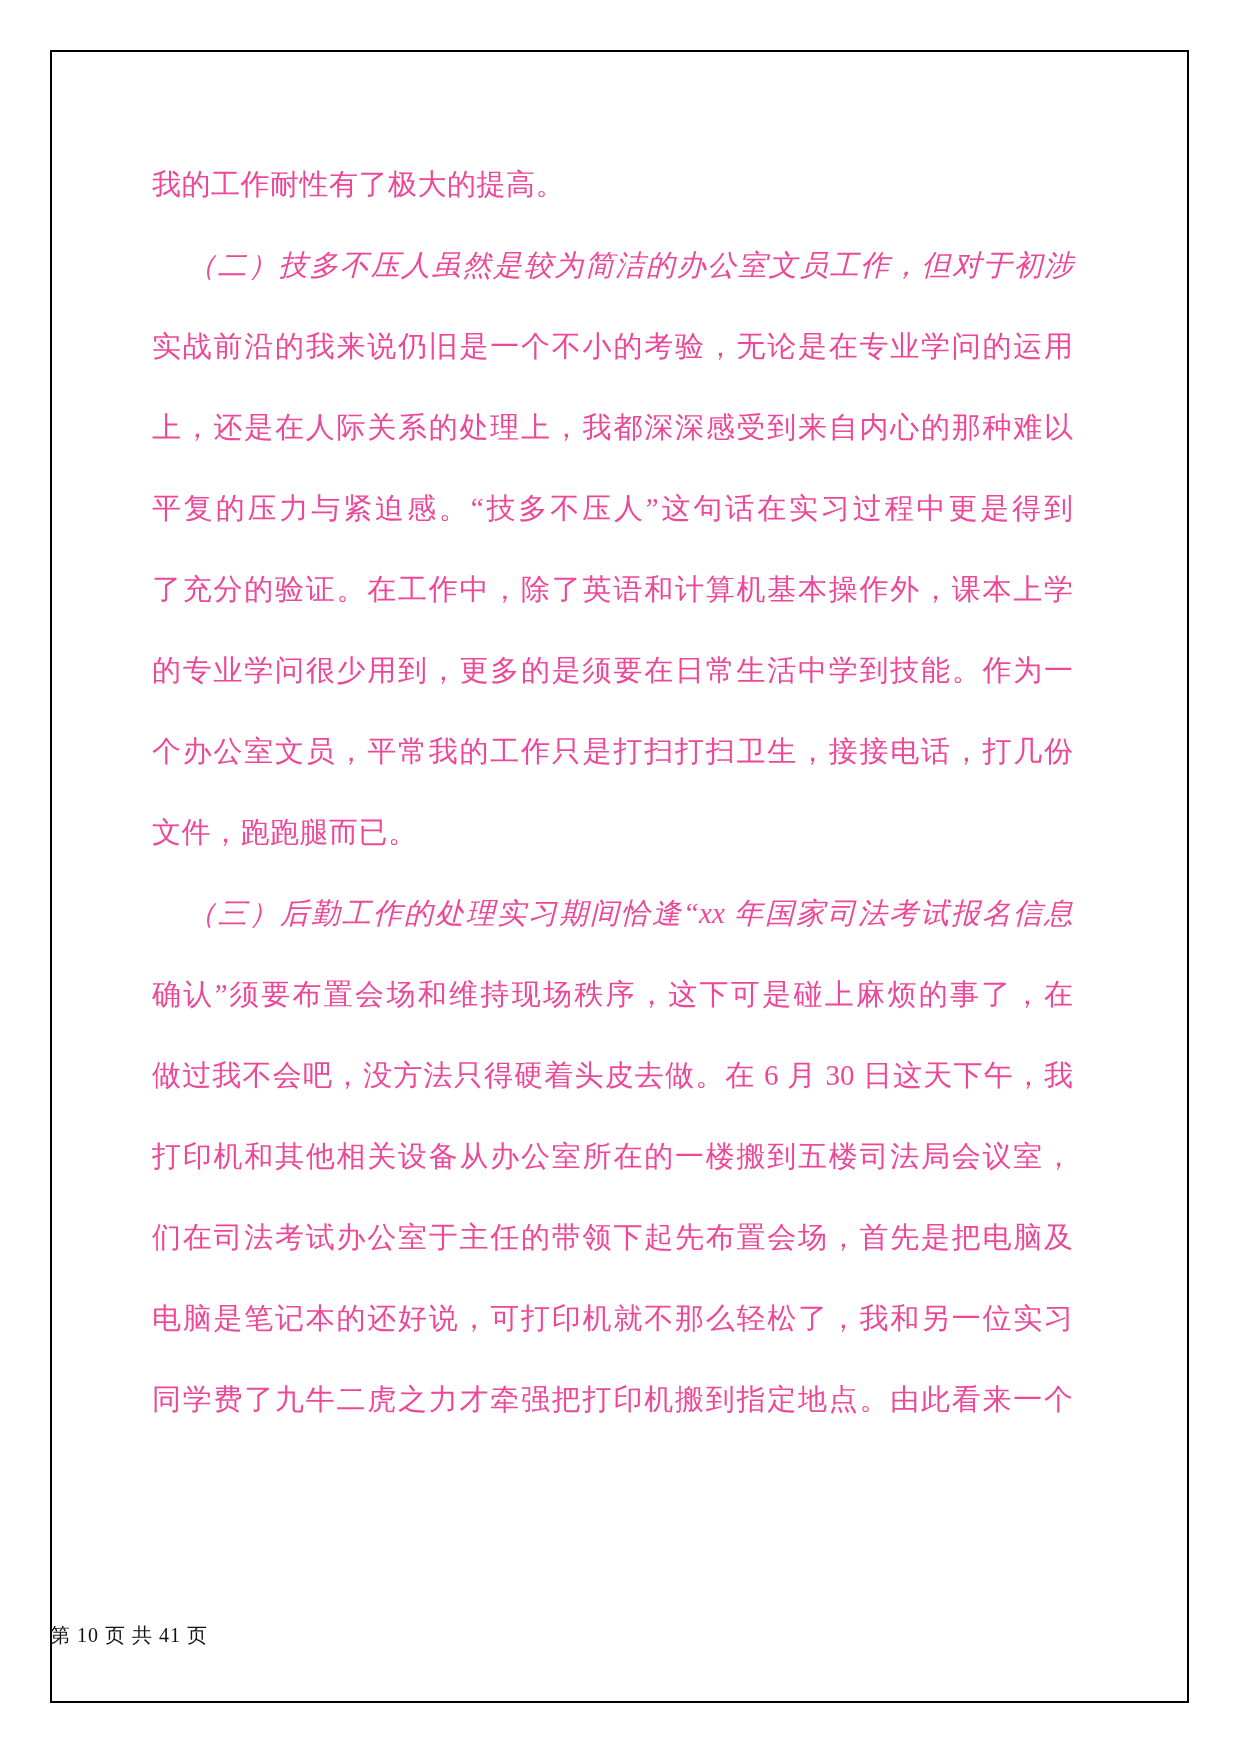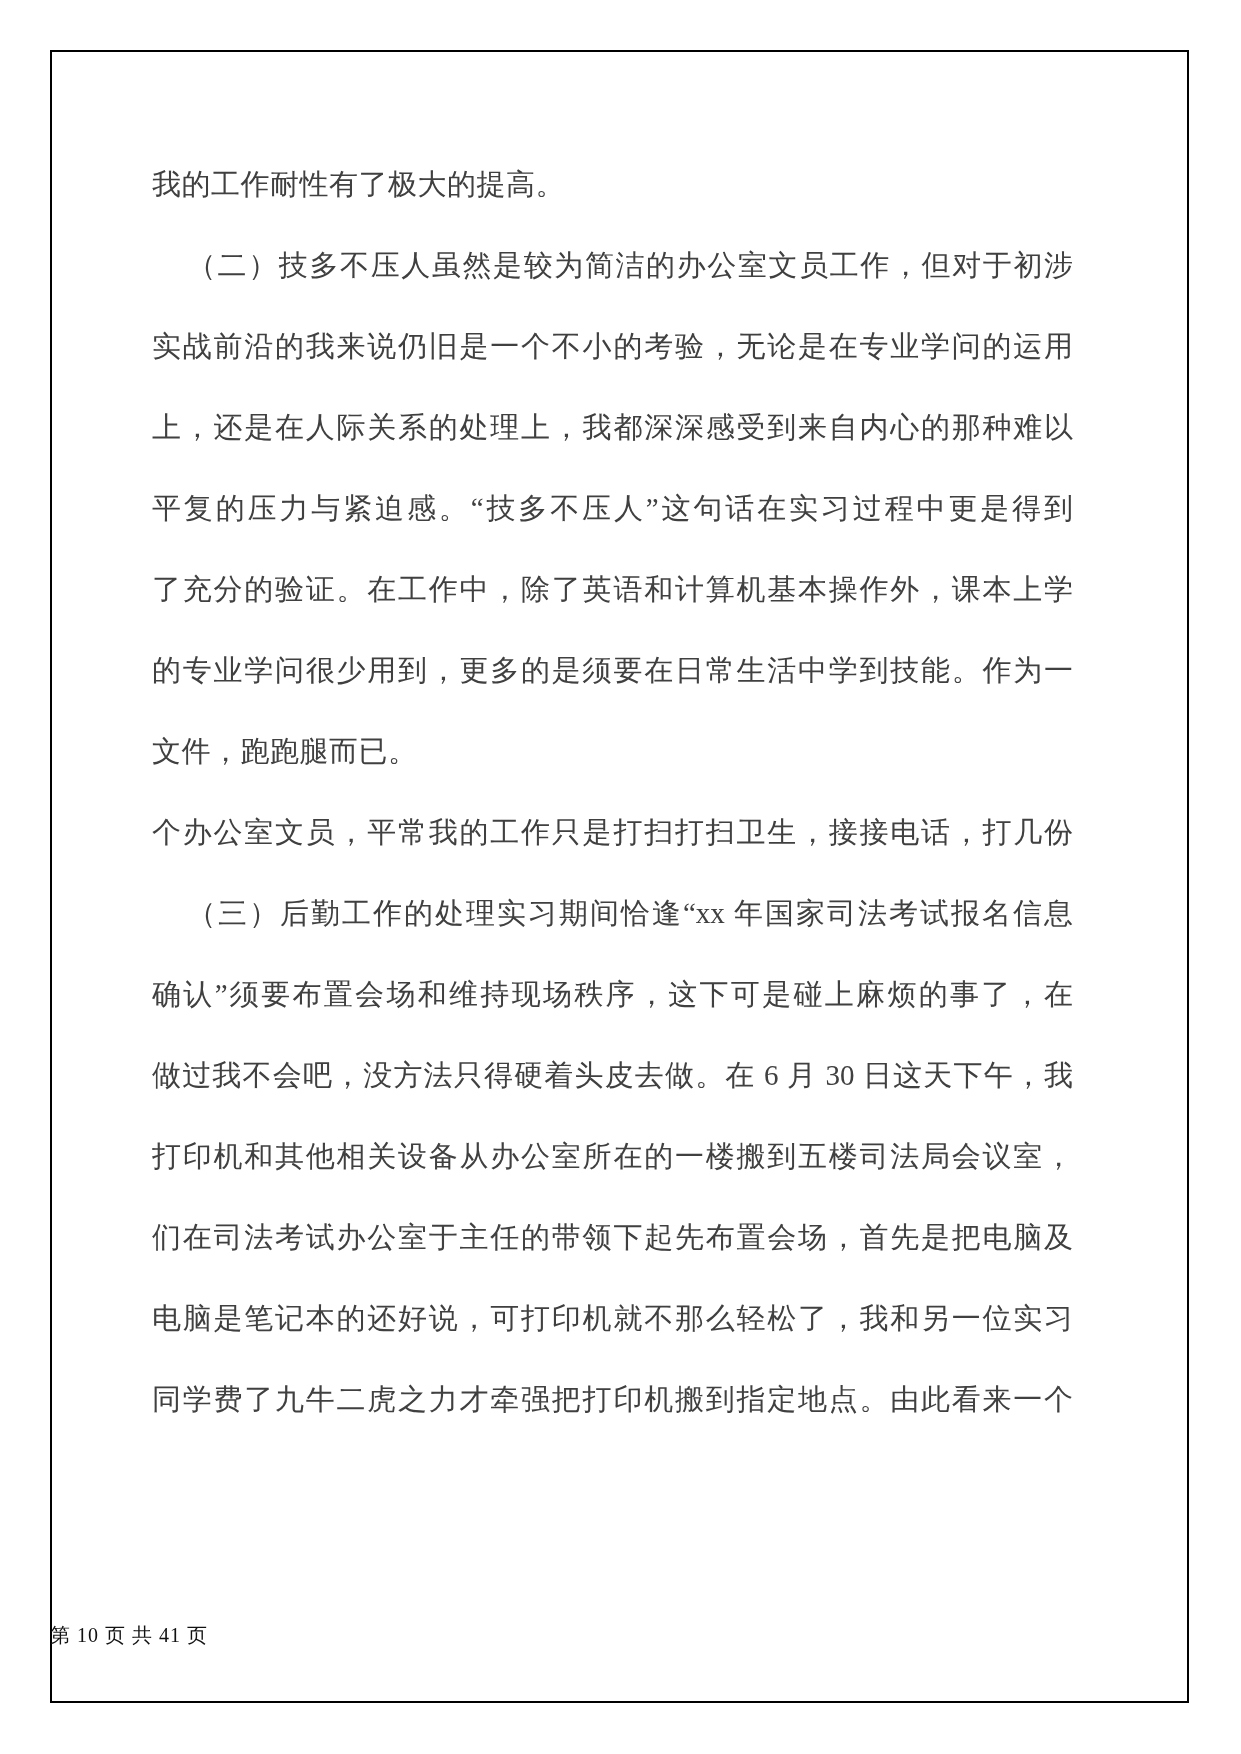--- a/index.html
+++ b/index.html
@@ -24,38 +24,39 @@
     width: 1139px;
     height: 1653px;
     border: 2px solid #000000;
     box-sizing: border-box;
   }
   .text-block {
     position: absolute;
     left: 152px;
     top: 144px;
     width: 921px;
-    color: #404040;
+    color: #ec4899;
   }
   .text-line {
     font-size: 29px;
     line-height: 81px;
     height: 81px;
     white-space: nowrap;
     font-weight: 400;
     letter-spacing: 0.5px;
   }
   .text-line.justify {
     white-space: normal;
     text-align: justify;
     text-align-last: justify;
     letter-spacing: 0;
   }
   .text-line.indent {
     text-indent: 35px;
+    font-style: italic;
   }
   .page-footer {
     position: absolute;
     left: 50px;
     top: 1622px;
     width: 1139px;
     text-align: left;
     font-size: 20px;
     color: #111111;
     letter-spacing: 1px;
@@ -67,22 +68,22 @@
 <div class="sheet">
   <div class="border-frame"></div>
   <div class="text-block">
       <div class="text-line">我的工作耐性有了极大的提高。</div>
       <div class="text-line justify indent">（二）技多不压人虽然是较为简洁的办公室文员工作，但对于初涉</div>
       <div class="text-line justify">实战前沿的我来说仍旧是一个不小的考验，无论是在专业学问的运用</div>
       <div class="text-line justify">上，还是在人际关系的处理上，我都深深感受到来自内心的那种难以</div>
       <div class="text-line justify">平复的压力与紧迫感。“技多不压人”这句话在实习过程中更是得到</div>
       <div class="text-line justify">了充分的验证。在工作中，除了英语和计算机基本操作外，课本上学</div>
       <div class="text-line justify">的专业学问很少用到，更多的是须要在日常生活中学到技能。作为一</div>
+      <div class="text-line justify">个办公室文员，平常我的工作只是打扫打扫卫生，接接电话，打几份</div>
       <div class="text-line">文件，跑跑腿而已。</div>
-      <div class="text-line justify">个办公室文员，平常我的工作只是打扫打扫卫生，接接电话，打几份</div>
       <div class="text-line justify indent">（三）后勤工作的处理实习期间恰逢“xx 年国家司法考试报名信息</div>
       <div class="text-line justify">确认”须要布置会场和维持现场秩序，这下可是碰上麻烦的事了，在</div>
       <div class="text-line justify">做过我不会吧，没方法只得硬着头皮去做。在 6 月 30 日这天下午，我</div>
       <div class="text-line justify">打印机和其他相关设备从办公室所在的一楼搬到五楼司法局会议室，</div>
       <div class="text-line justify">们在司法考试办公室于主任的带领下起先布置会场，首先是把电脑及</div>
       <div class="text-line justify">电脑是笔记本的还好说，可打印机就不那么轻松了，我和另一位实习</div>
       <div class="text-line justify">同学费了九牛二虎之力才牵强把打印机搬到指定地点。由此看来一个</div>
     </div>
   <div class="page-footer">
     <span>第 10 页  共 41 页</span>

